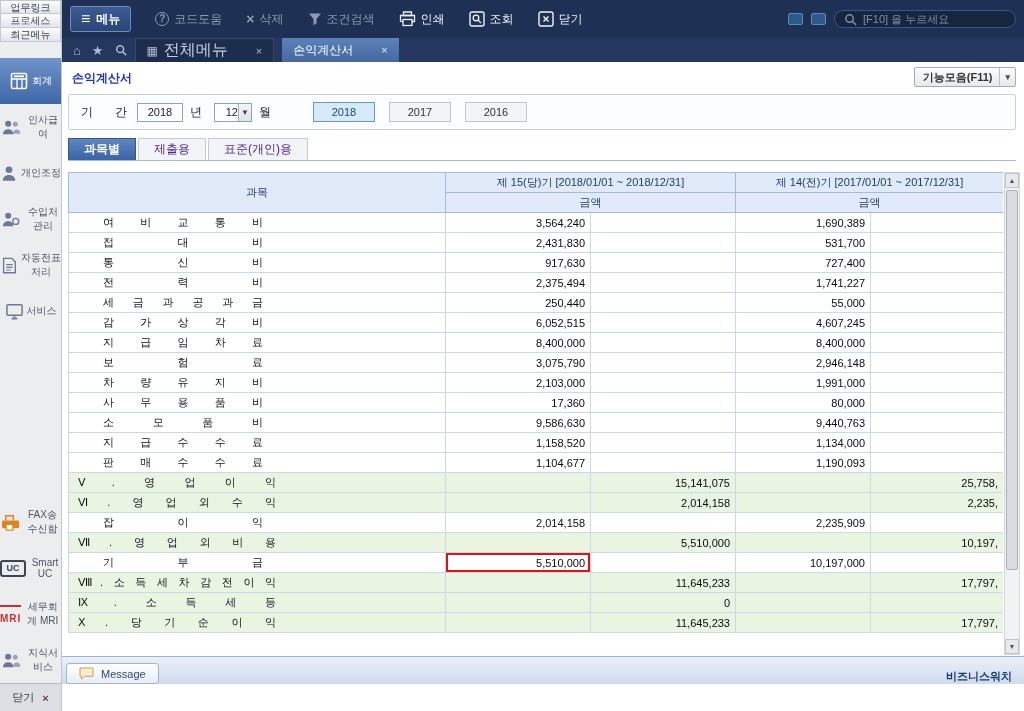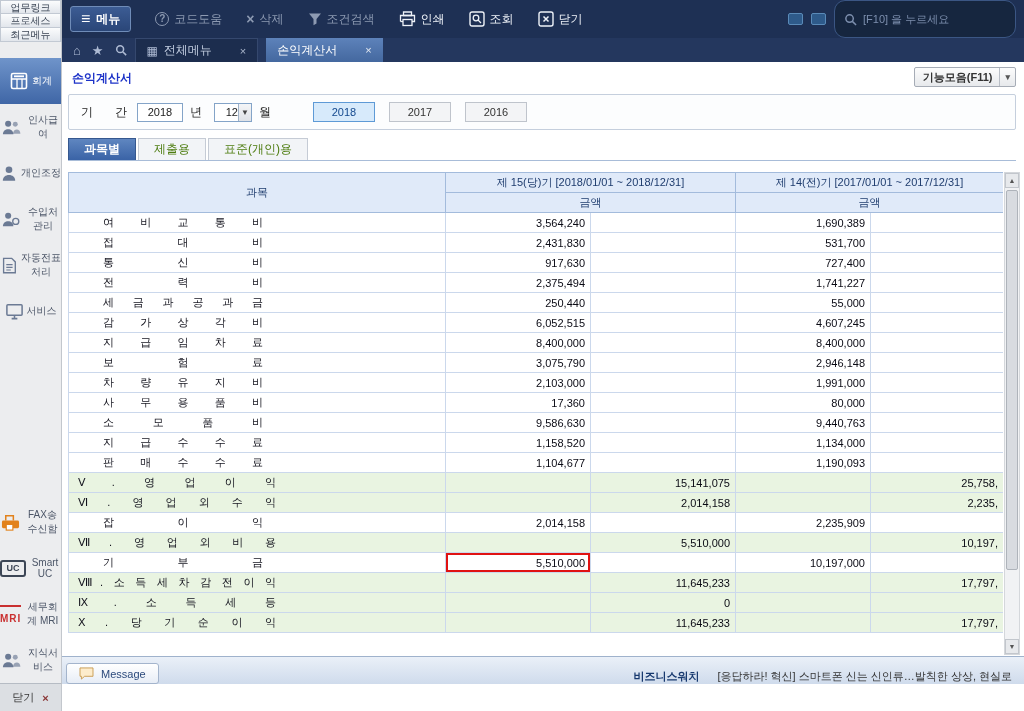--- a/index.html
+++ b/index.html
@@ -16,33 +16,33 @@
   .topbar { position:absolute; left:62px; top:0; width:962px; height:38px; background:#1e3054; display:flex; align-items:center; }
   .menu-btn { display:flex; align-items:center; gap:6px; height:26px; padding:0 10px; margin-left:8px; background:linear-gradient(#3c5c94,#2a4678); border:1px solid #6f8cb8; border-radius:3px; color:#fff; font-weight:bold; cursor:pointer; }
   .mb-icon { font-size:16px; line-height:1; }
   .tb-item { display:flex; align-items:center; gap:5px; margin-left:24px; cursor:pointer; }
   .tb-item.dim { color:#8d9ab2; }
   .tb-item.bright { color:#eef2f8; }
   .q-icon { width:14px; height:14px; border:1.5px solid currentColor; border-radius:50%; font-size:10px; line-height:11px; text-align:center; font-weight:bold; }
   .x-icon { font-size:14px; font-weight:bold; line-height:1; }
   .tb-right { margin-left:auto; display:flex; align-items:center; gap:8px; padding-right:8px; }
   .mini-ic { width:15px; height:12px; border:1px solid #5a8ab8; background:#2e5a8a; border-radius:2px; cursor:pointer; }
-  .searchbox { display:flex; align-items:center; gap:6px; width:182px; height:38px; background:#16263f; border:1px solid #3b5684; border-radius:11px; padding:0 9px; color:#7d8fae; }
+  .searchbox { display:flex; align-items:center; gap:6px; width:182px; height:18px; background:#16263f; border:1px solid #3b5684; border-radius:11px; padding:0 9px; color:#7d8fae; }
   .searchbox input { flex:1; background:transparent; border:none; outline:none; color:#90a2c2; font-size:11px; font-family:inherit; }
   .searchbox input::placeholder { color:#7d8fae; }
 
   
   .tabrow { position:absolute; left:62px; top:38px; width:962px; height:24px; background:#24375e; display:flex; align-items:center; }
   .tr-icon { color:#aebbd4; margin-left:11px; font-size:13px; line-height:1; cursor:pointer; }
   .tab { display:flex; align-items:center; height:24px; padding:0 11px; margin-left:8px; gap:28px; cursor:pointer; }
   .tab.inactive { background:#1c2d4e; color:#c2cde0; border:1px solid #35486e; border-bottom:none; }
   .tab.active { background:linear-gradient(#5d82ba,#44689f); color:#fff; }
   .tab .tclose { font-size:11px; opacity:.85; }
   .tab .tic { font-size:12px; color:#aebbd4; }
-  .tab.inactive .tlabel { font-size:12px; }
+  .tab.inactive .tlabel { font-size:16px; }
 
   
   .sidebar { position:absolute; left:0; top:42px; width:62px; height:641px; background:#ecedef; border-right:1px solid #c3c7cd; display:flex; flex-direction:column; padding-top:16px; }
   .sb-item { height:46px; display:flex; flex-direction:row; align-items:center; justify-content:center; gap:3px; font-size:10px; color:#4c5668; cursor:pointer; text-align:center; }
   .sb-ic { color:#6b7a94; height:20px; display:flex; align-items:center; justify-content:center; }
   .sb-item.active { background:linear-gradient(#6f94ca,#3f66a6); color:#fff; }
   .sb-item.active .sb-ic { color:#fff; }
   .sb-item.fax .sb-ic { color:#e2821c; }
   .sb-spacer { flex:1; }
   .uc-box { width:26px; height:17px; border:2px solid #3c4656; border-radius:3px; font-size:9px; font-weight:bold; line-height:13px; text-align:center; color:#3c4656; }
@@ -61,21 +61,21 @@
   .pp-year { width:46px; height:19px; border:1px solid #84a4c8; text-align:center; font-size:11px; margin-left:10px; font-family:inherit; color:#222; }
   .pp-suffix { margin-left:7px; }
   .pp-month { margin-left:12px; width:38px; height:19px; border:1px solid #84a4c8; display:flex; align-items:center; background:#fff; font-size:11px; cursor:pointer; }
   .pp-month .mv { flex:1; text-align:right; }
   .pp-dd { width:13px; height:100%; background:linear-gradient(#f4f5f7,#dfe2e7); border-left:1px solid #9fb2c8; font-size:8px; display:flex; align-items:center; justify-content:center; color:#444; }
   .yr-btns { margin-left:42px; display:flex; gap:14px; }
   .yr { width:62px; height:20px; font-size:11px; font-family:inherit; border:1px solid #bfc4cc; background:#f3f4f6; color:#333; cursor:pointer; }
   .yr.active { background:#d7eafb; border:1px solid #5e9ad6; color:#14498e; }
 
   .view-tabs { position:absolute; left:6px; top:76px; width:948px; height:23px; border-bottom:1px solid #a8bcd8; display:flex; }
-  .vt { height:22px; padding:0 15px; display:flex; align-items:center; font-size:12px; background:#f2f4f7; border:1px solid #c5cbd5; border-bottom:none; color:#4d7c0f; margin-right:2px; cursor:pointer; }
+  .vt { height:22px; padding:0 15px; display:flex; align-items:center; font-size:12px; background:#f2f4f7; border:1px solid #c5cbd5; border-bottom:none; color:#4c1d95; margin-right:2px; cursor:pointer; }
   .vt.active { background:linear-gradient(#5f86c0,#3a63a6); color:#fff; font-weight:bold; border-color:#36588f; }
 
   .grid-wrap { position:absolute; left:6px; top:110px; width:935px; height:483px; overflow:hidden; }
   table.sheet { border-collapse:collapse; table-layout:fixed; width:935px; font-size:11px; }
   .sheet th { background:#e0eaf9; border:1px solid #a3bbdc; color:#1e3c6e; font-weight:normal; height:20px; font-size:11px; }
   .sheet td { border:1px solid #cbd8ec; height:20px; padding:0; background:#fff; }
   .sheet td.num { text-align:right; padding-right:5px; color:#0a0a14; }
   .sheet tr.sum td { background:#e9f4e1; }
   .sheet td.hl { box-shadow: inset 0 0 0 2px #e01212; }
   .subj-in { text-align:justify; text-align-last:justify; color:#14141e; }
@@ -553,15 +553,14 @@
   <div class="msg-tab">
     <span>
         <svg width="15" height="13" viewBox="0 0 16 14">
           <path d="M1 1h14v9H6l-3.5 3V10H1z" fill="#fdeccb" stroke="#c89a50" stroke-width="1"></path>
         </svg>
       </span>
     <span>Message</span>
   </div>
   <div class="news">
     <span class="news-src">비즈니스워치</span>
-    <span class="news-txt">[응답하라! 혁신] 스마트폰 신는 신인류…발칙한 상상, 현실로</span>
   </div>
 </div>
 
 </body></html>

